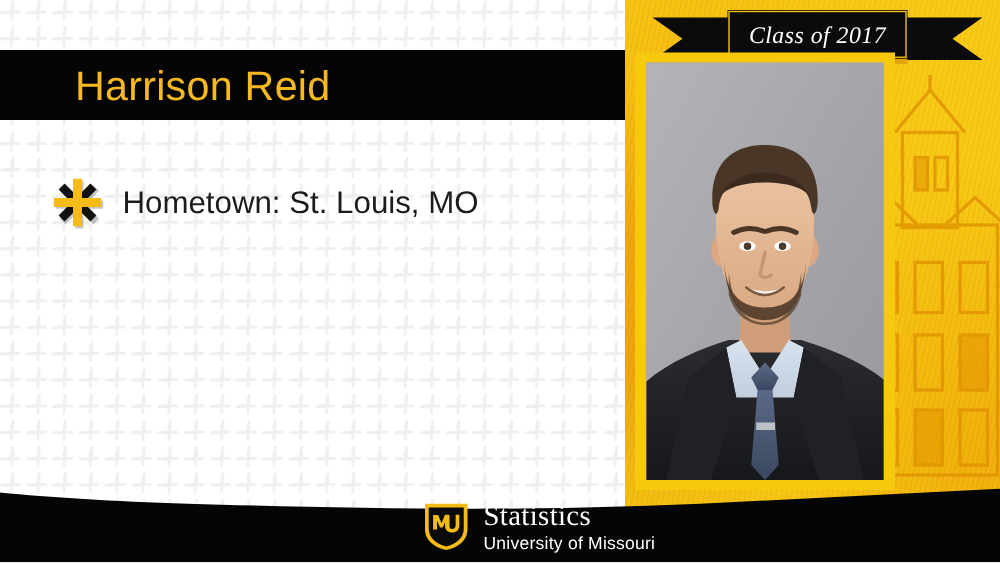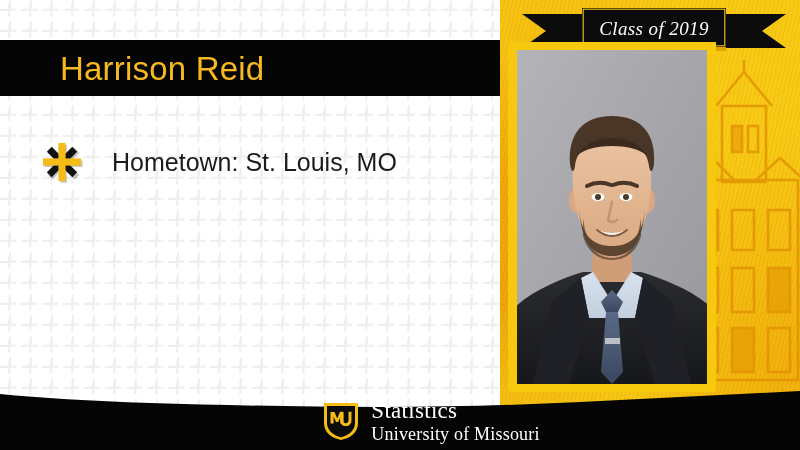--- a/index.html
+++ b/index.html
@@ -74,21 +74,21 @@
   }
   .title-text{
     color:#F6B91F;font-size:33px;font-weight:400;letter-spacing:.2px;
     margin-left:60px;line-height:1;font-family:"Liberation Sans", sans-serif;
   }
 
   
   .hometown-row{position:absolute;left:40px;top:140px;display:flex;align-items:center;}
   .asterisk-icon{width:44px;height:44px;display:block;flex:0 0 auto;}
   .hometown-text{
-    margin-left:28px;font-size:25px;color:#1b1b1b;font-weight:400;
+    margin-left:14px;font-size:25px;color:#1b1b1b;font-weight:400;
     font-family:"Liberation Sans", sans-serif;line-height:1;
   }
   .quote-text{
     position:absolute;left:38px;top:200px;font-size:17px;color:#1b1b1b;
     font-family:"Liberation Sans", sans-serif;
   }
 
   
   .footer{position:absolute;left:0;bottom:0;width:800px;height:70px;}
   .footer-shape{position:absolute;left:0;bottom:0;width:800px;height:70px;display:block;}
@@ -96,21 +96,21 @@
     position:absolute;left:0;bottom:0;width:800px;height:58px;
     display:flex;align-items:center;justify-content:center;gap:11px;padding-left:31px;
   }
   .mu-shield{width:38px;height:40px;display:block;flex:0 0 auto;}
   .footer-lines{display:flex;flex-direction:column;justify-content:center;line-height:1;}
   .footer-dept{
     color:#ffffff;font-family:"Liberation Serif", serif;font-size:23px;
     letter-spacing:.3px;
   }
   .footer-univ{
-    color:#ffffff;font-family:Liberation Serif, serif;font-size:18px;
+    color:#ffffff;font-family:Liberation Sans, sans-serif;font-size:14px;
     margin-top:3px;letter-spacing:.2px;
   }
 </style>
 </head>
 <body>
 
 <div class="stage">
 
   <div class="paper-pattern"></div>
   <svg class="crosses" viewBox="0 0 800 450" preserveAspectRatio="none" aria-hidden="true">
@@ -166,21 +166,21 @@
 
     <path d="M266 8 L194 8 L194 42 L266 42 L242 25 Z" fill="#0B0B0B"></path>
 
     <rect x="62" y="2" width="144" height="39" fill="#0B0B0B"></rect>
     <rect x="63.2" y="3.2" width="141.6" height="36.6" fill="none" stroke="#F5C518" stroke-width="1.1"></rect>
 
     <rect x="62" y="41" width="11" height="4" fill="#E0A400"></rect>
     <rect x="195" y="41" width="11" height="4" fill="#E0A400"></rect>
   </svg>
   <div style="position:absolute;left:520px;top:6px;width:268px;height:46px;display:flex;align-items:center;justify-content:center;pointer-events:none;">
-    <span style="color:#fff;font-family:'Liberation Serif', serif;font-style:italic;font-size:19px;letter-spacing:.4px;">Class of 2019</span>
+    <span style="color:#fff;font-family:'Liberation Serif', serif;font-style:italic;font-size:19px;letter-spacing:.4px;">Class of 2017</span>
   </div>
 
   <div class="photo-frame">
     <div class="inner">
       <svg class="portrait" viewBox="0 0 190 334" preserveAspectRatio="xMidYMid slice" aria-hidden="true">
         <defs>
           <linearGradient id="studioBg" x1="0" y1="0" x2="1" y2="1">
             <stop offset="0%" stop-color="#b4b4b8"></stop>
             <stop offset="55%" stop-color="#a3a3a8"></stop>
             <stop offset="100%" stop-color="#97979c"></stop>

